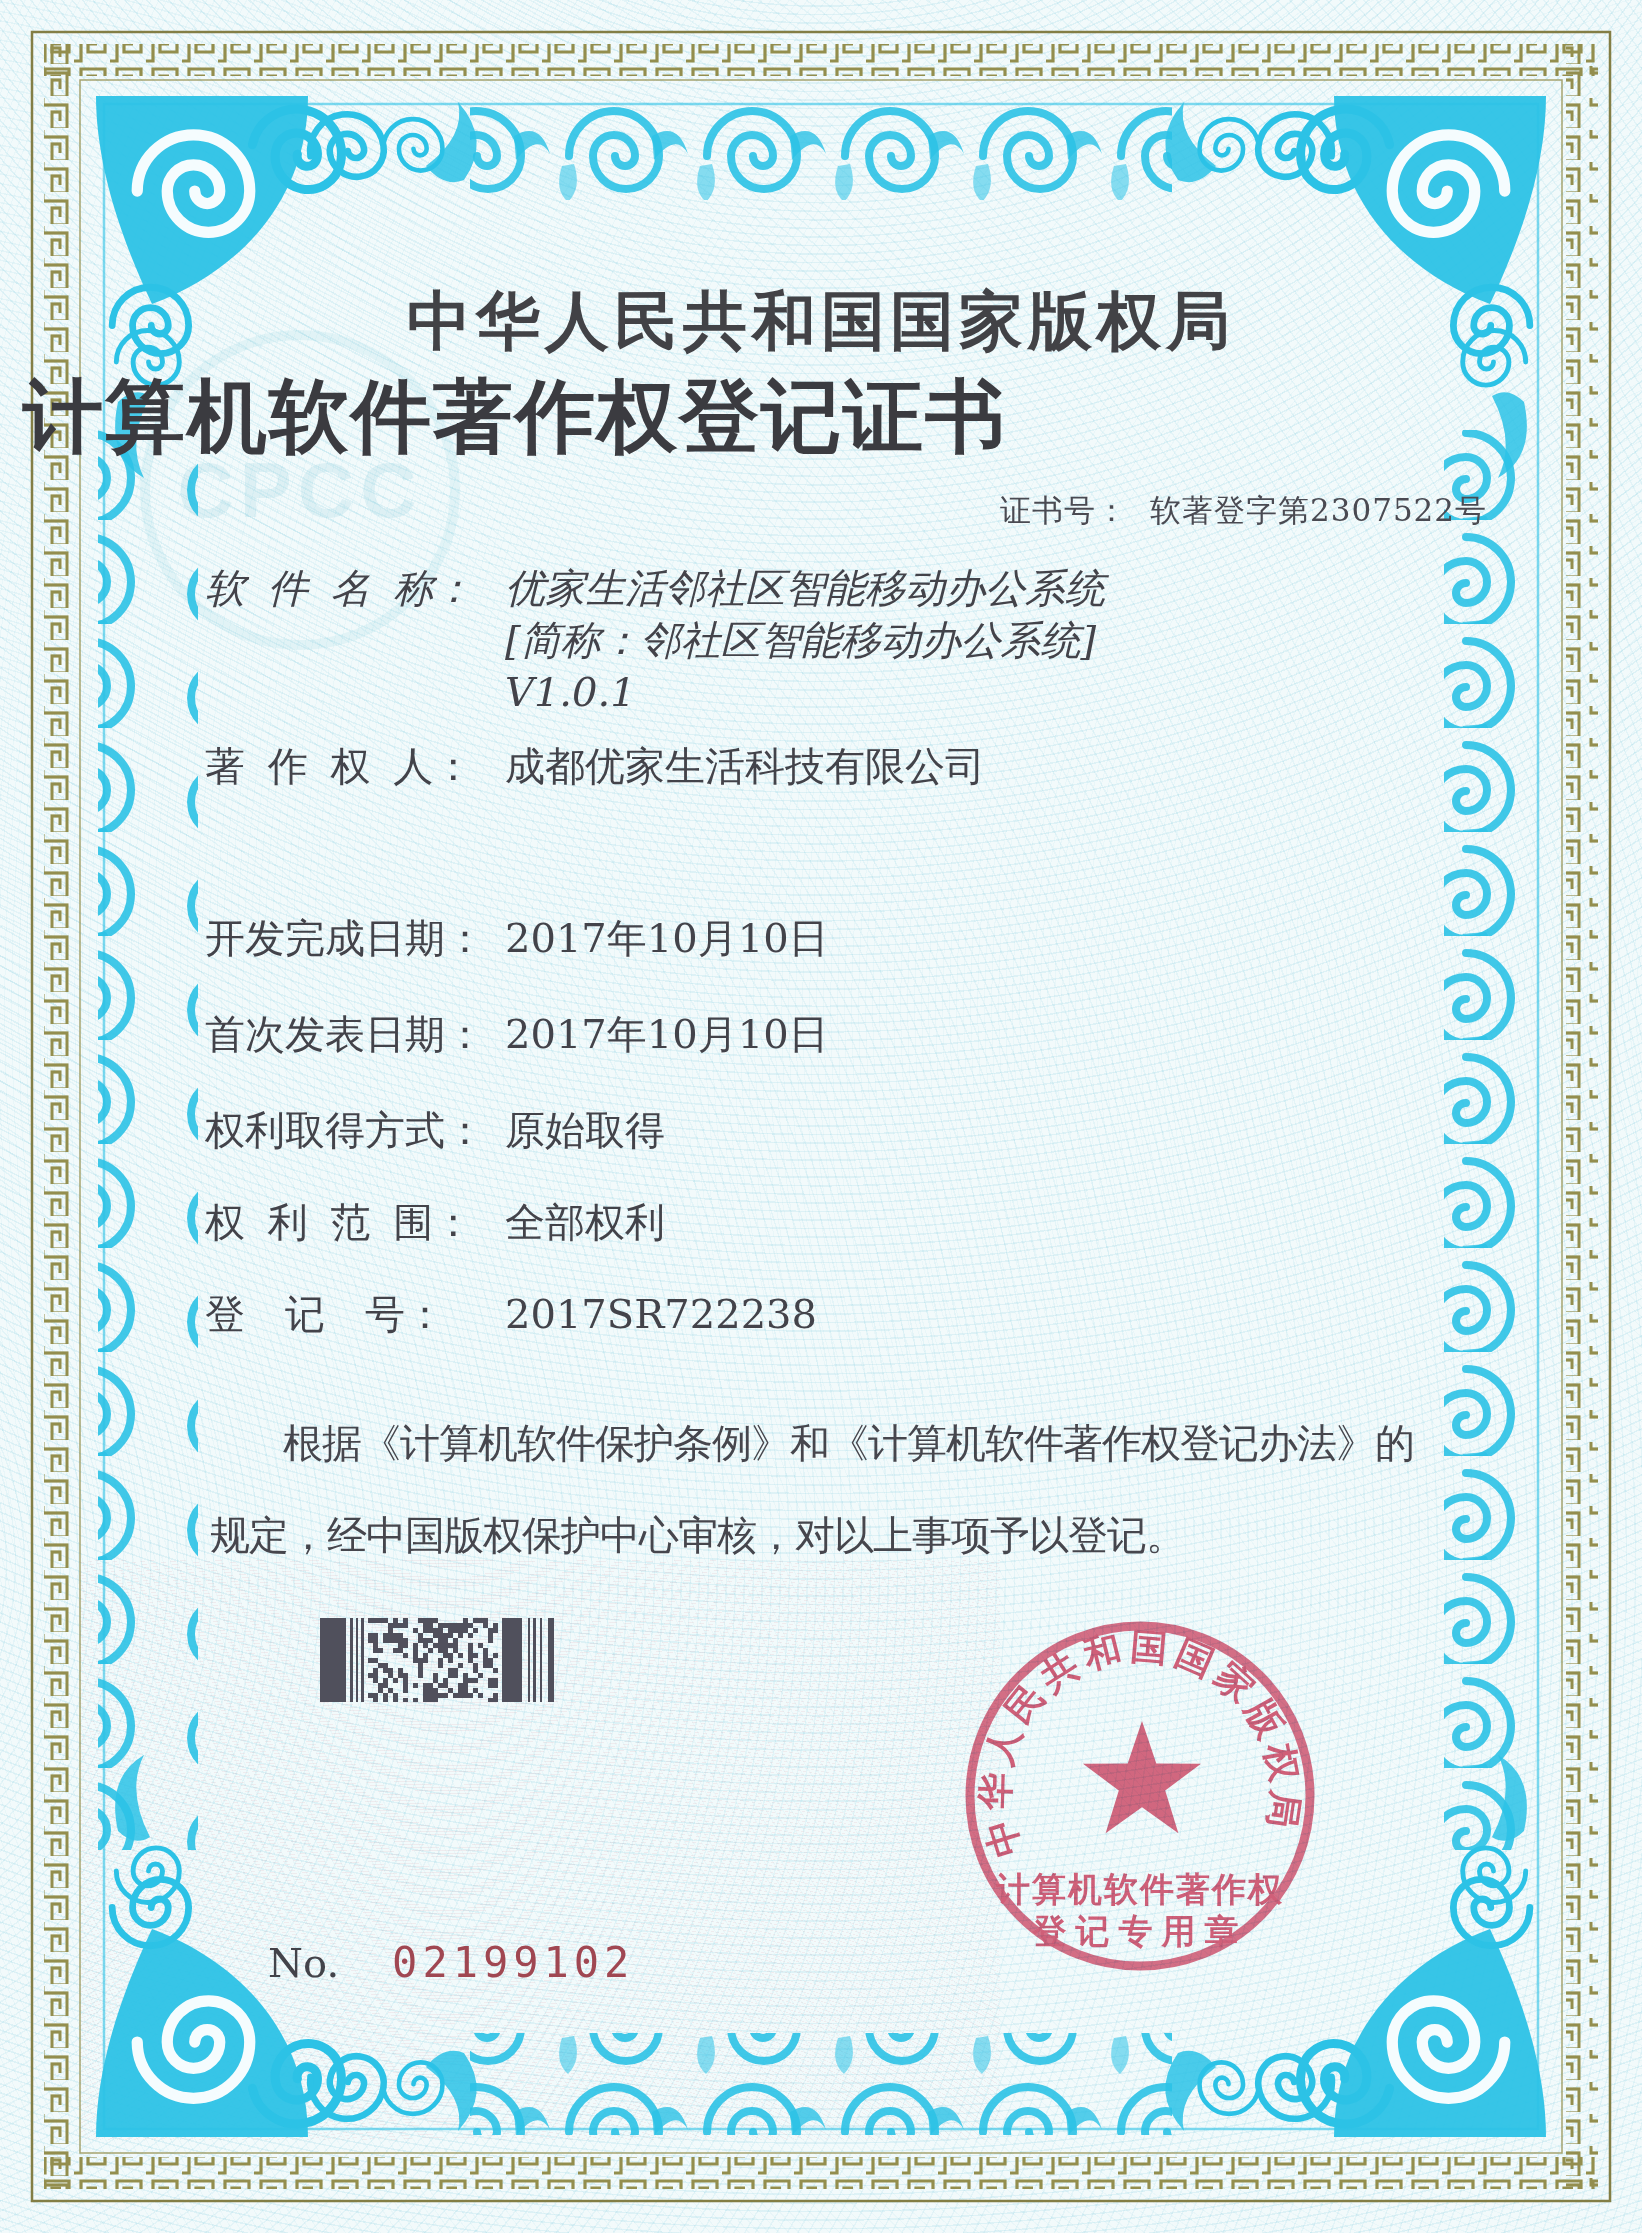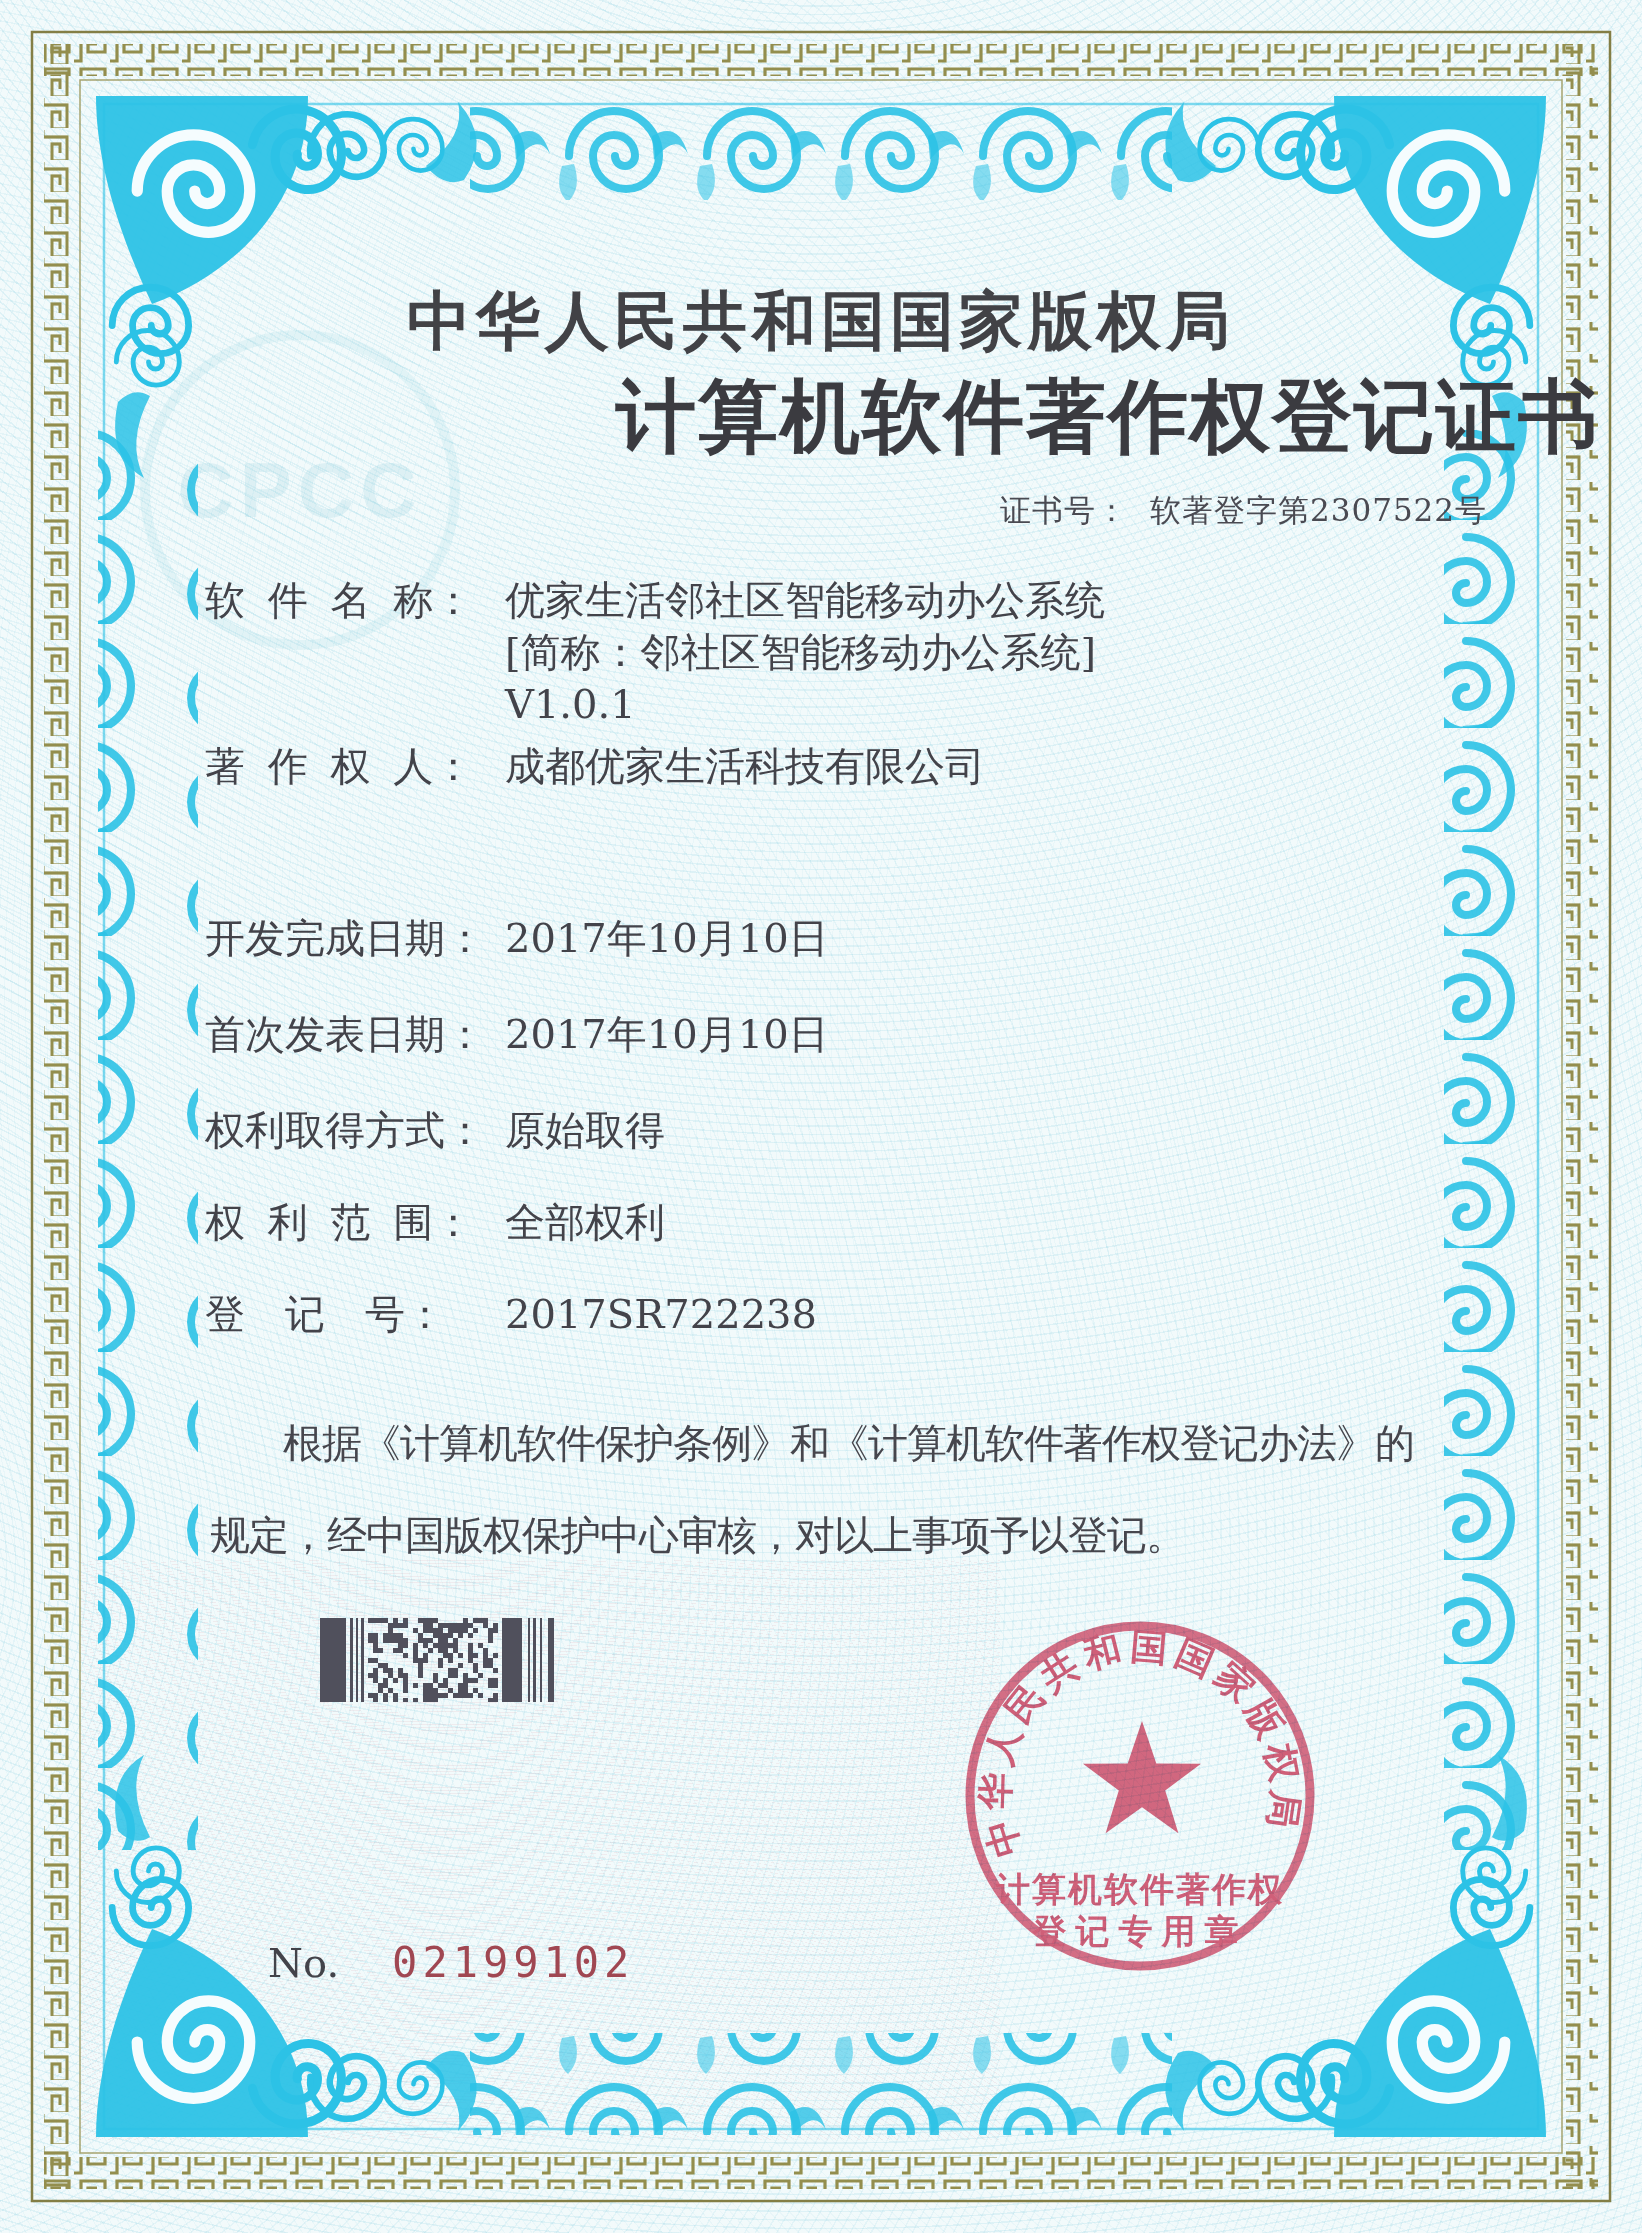--- a/index.html
+++ b/index.html
@@ -13,22 +13,22 @@
     font-family:"DejaVu Serif","Liberation Serif",serif;
     color:#43434a;
   }
   .abs{position:absolute;}
   svg{display:block;}
   .authority{
     left:0;top:278px;width:1642px;text-align:center;
     font-size:64px;font-weight:600;letter-spacing:5px;color:#424246;
   }
   .cert-title{
-    left:0;top:364px;width:1600px;text-align:right;
-    font-size:80px;font-weight:bold;letter-spacing:2px;color:#3b3b40;
+    left:0;top:364px;width:1600px;text-align:left;
+    font-size:80px;font-weight:bold;letter-spacing:2px;color:#3b3b40;padding-left:23px;
   }
   .certno{left:1000px;top:490px;font-size:31px;color:#4a4a52;letter-spacing:1px;}
   .certno .v{margin-left:22px;}
   .field{left:205px;font-size:40px;line-height:52px;white-space:nowrap;}
   .field .lbl{display:inline-block;width:292px;word-spacing:10px;vertical-align:top;}
   .field .val{display:inline-block;vertical-align:top;margin-left:8px;}
   .para{font-size:40px;letter-spacing:-1px;white-space:nowrap;color:#46464d;}
   .serial{left:268px;top:1938px;font-size:40px;}
   .serial .num{
     font-family:"DejaVu Sans Mono","Liberation Mono",monospace;
@@ -111,21 +111,21 @@
     <use href="#cornerFl" transform="translate(1546,2137) scale(-1,-1)"></use>
   </svg>
 
   <div class="abs authority">中华人民共和国国家版权局</div>
   <div class="abs cert-title">计算机软件著作权登记证书</div>
 
   <div class="abs certno">
     <span>证书号：</span><span class="v">软著登字第2307522号</span>
   </div>
 
-  <div class="abs field" style="top:574px;">
+  <div class="abs field" style="top:562px;font-style:italic;">
     <span class="lbl">软 件 名 称：</span><span class="val">
       <span style="display:block;">优家生活邻社区智能移动办公系统</span>
       <span style="display:block;">[简称：邻社区智能移动办公系统]</span>
       <span style="display:block;">V1.0.1</span>
     </span>
   </div>
 
   <div class="abs field" style="top:740px;">
     <span class="lbl">著 作 权 人：</span><span class="val">成都优家生活科技有限公司</span>
   </div>

